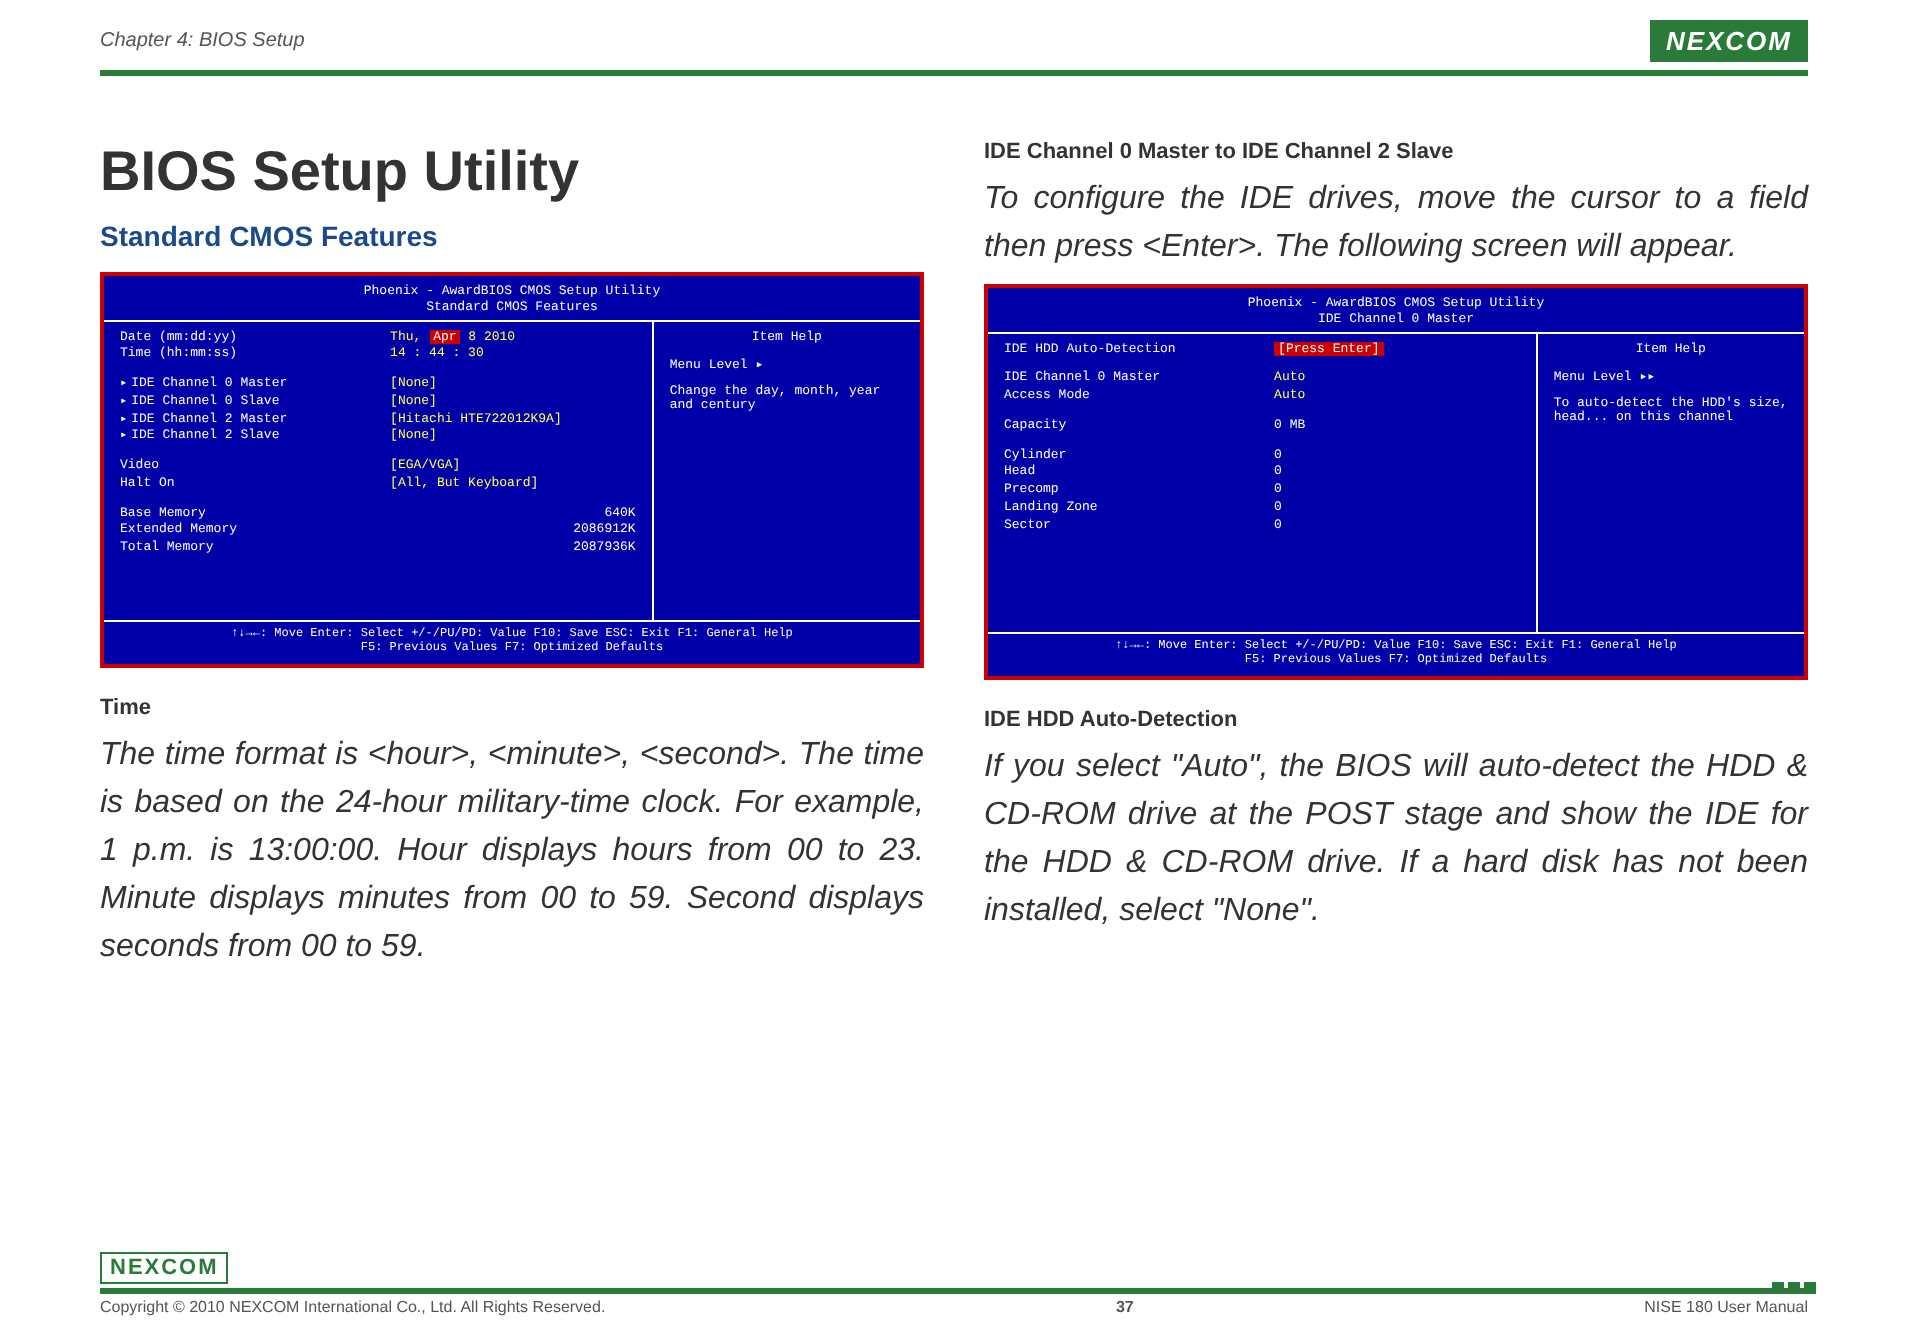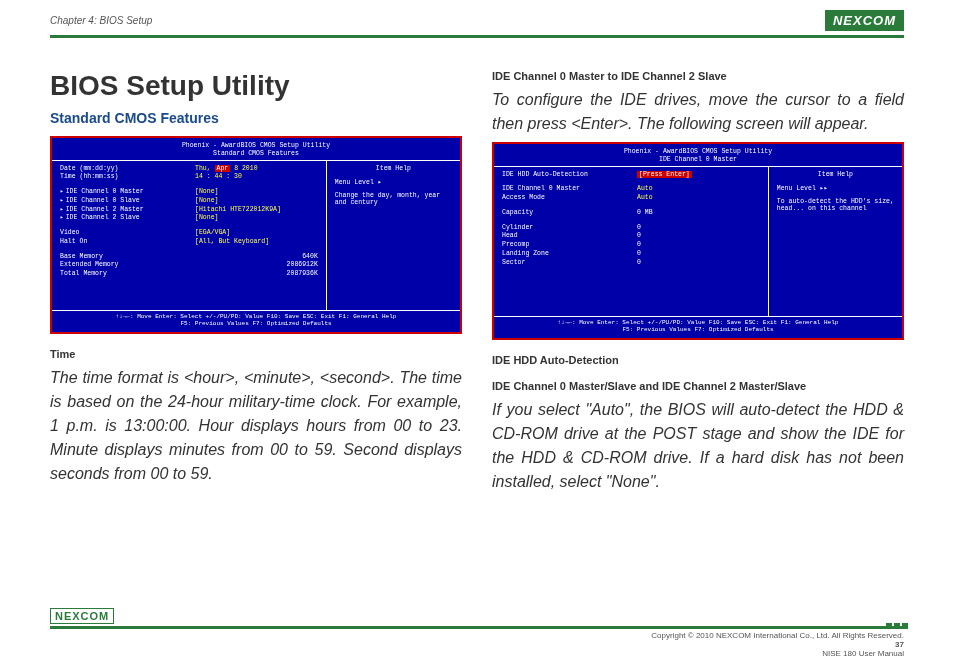--- a/index.html
+++ b/index.html
@@ -140,21 +140,20 @@
   .footer-squares span {
     width: 6px; height: 6px; background: #2a7a3a;
   }
   .footer-row {
     display: flex;
     justify-content: space-between;
     align-items: flex-end;
     padding: 0 50px;
     font-size: 8px;
     color: #555;
-    flex-direction: column;
   }
   .footer-logo {
     background: #fff;
     color: #2a7a3a;
     font-weight: bold;
     font-size: 11px;
     letter-spacing: 1px;
     border: 1px solid #2a7a3a;
     padding: 1px 4px;
     margin-bottom: 2px;
@@ -310,21 +309,20 @@
           <div>To auto-detect the HDD's size, head... on this channel</div>
         </div>
       </div>
       <div class="bios-footer">
         <div>↑↓→←: Move       Enter: Select      +/-/PU/PD: Value          F10: Save       ESC: Exit       F1: General Help</div>
         <div>F5: Previous Values                               F7: Optimized Defaults</div>
       </div>
     </div>
 
     <h3>IDE HDD Auto-Detection</h3>
-    <h3>IDE Channel 0 Master/Slave and IDE Channel 2 Master/Slave</h3>
     <p>If you select "Auto", the BIOS will auto-detect the HDD &amp; CD-ROM drive at the POST stage and show the IDE for the HDD &amp; CD-ROM drive. If a hard disk has not been installed, select "None".</p>
   </div>
 </div>
 
 <div class="page-footer-wrap">
   <div style="padding:0 50px"><span class="footer-logo">NEXCOM</span></div>
   <div class="footer-bar">
     <div class="footer-squares">
         <span></span>
         <span></span>

